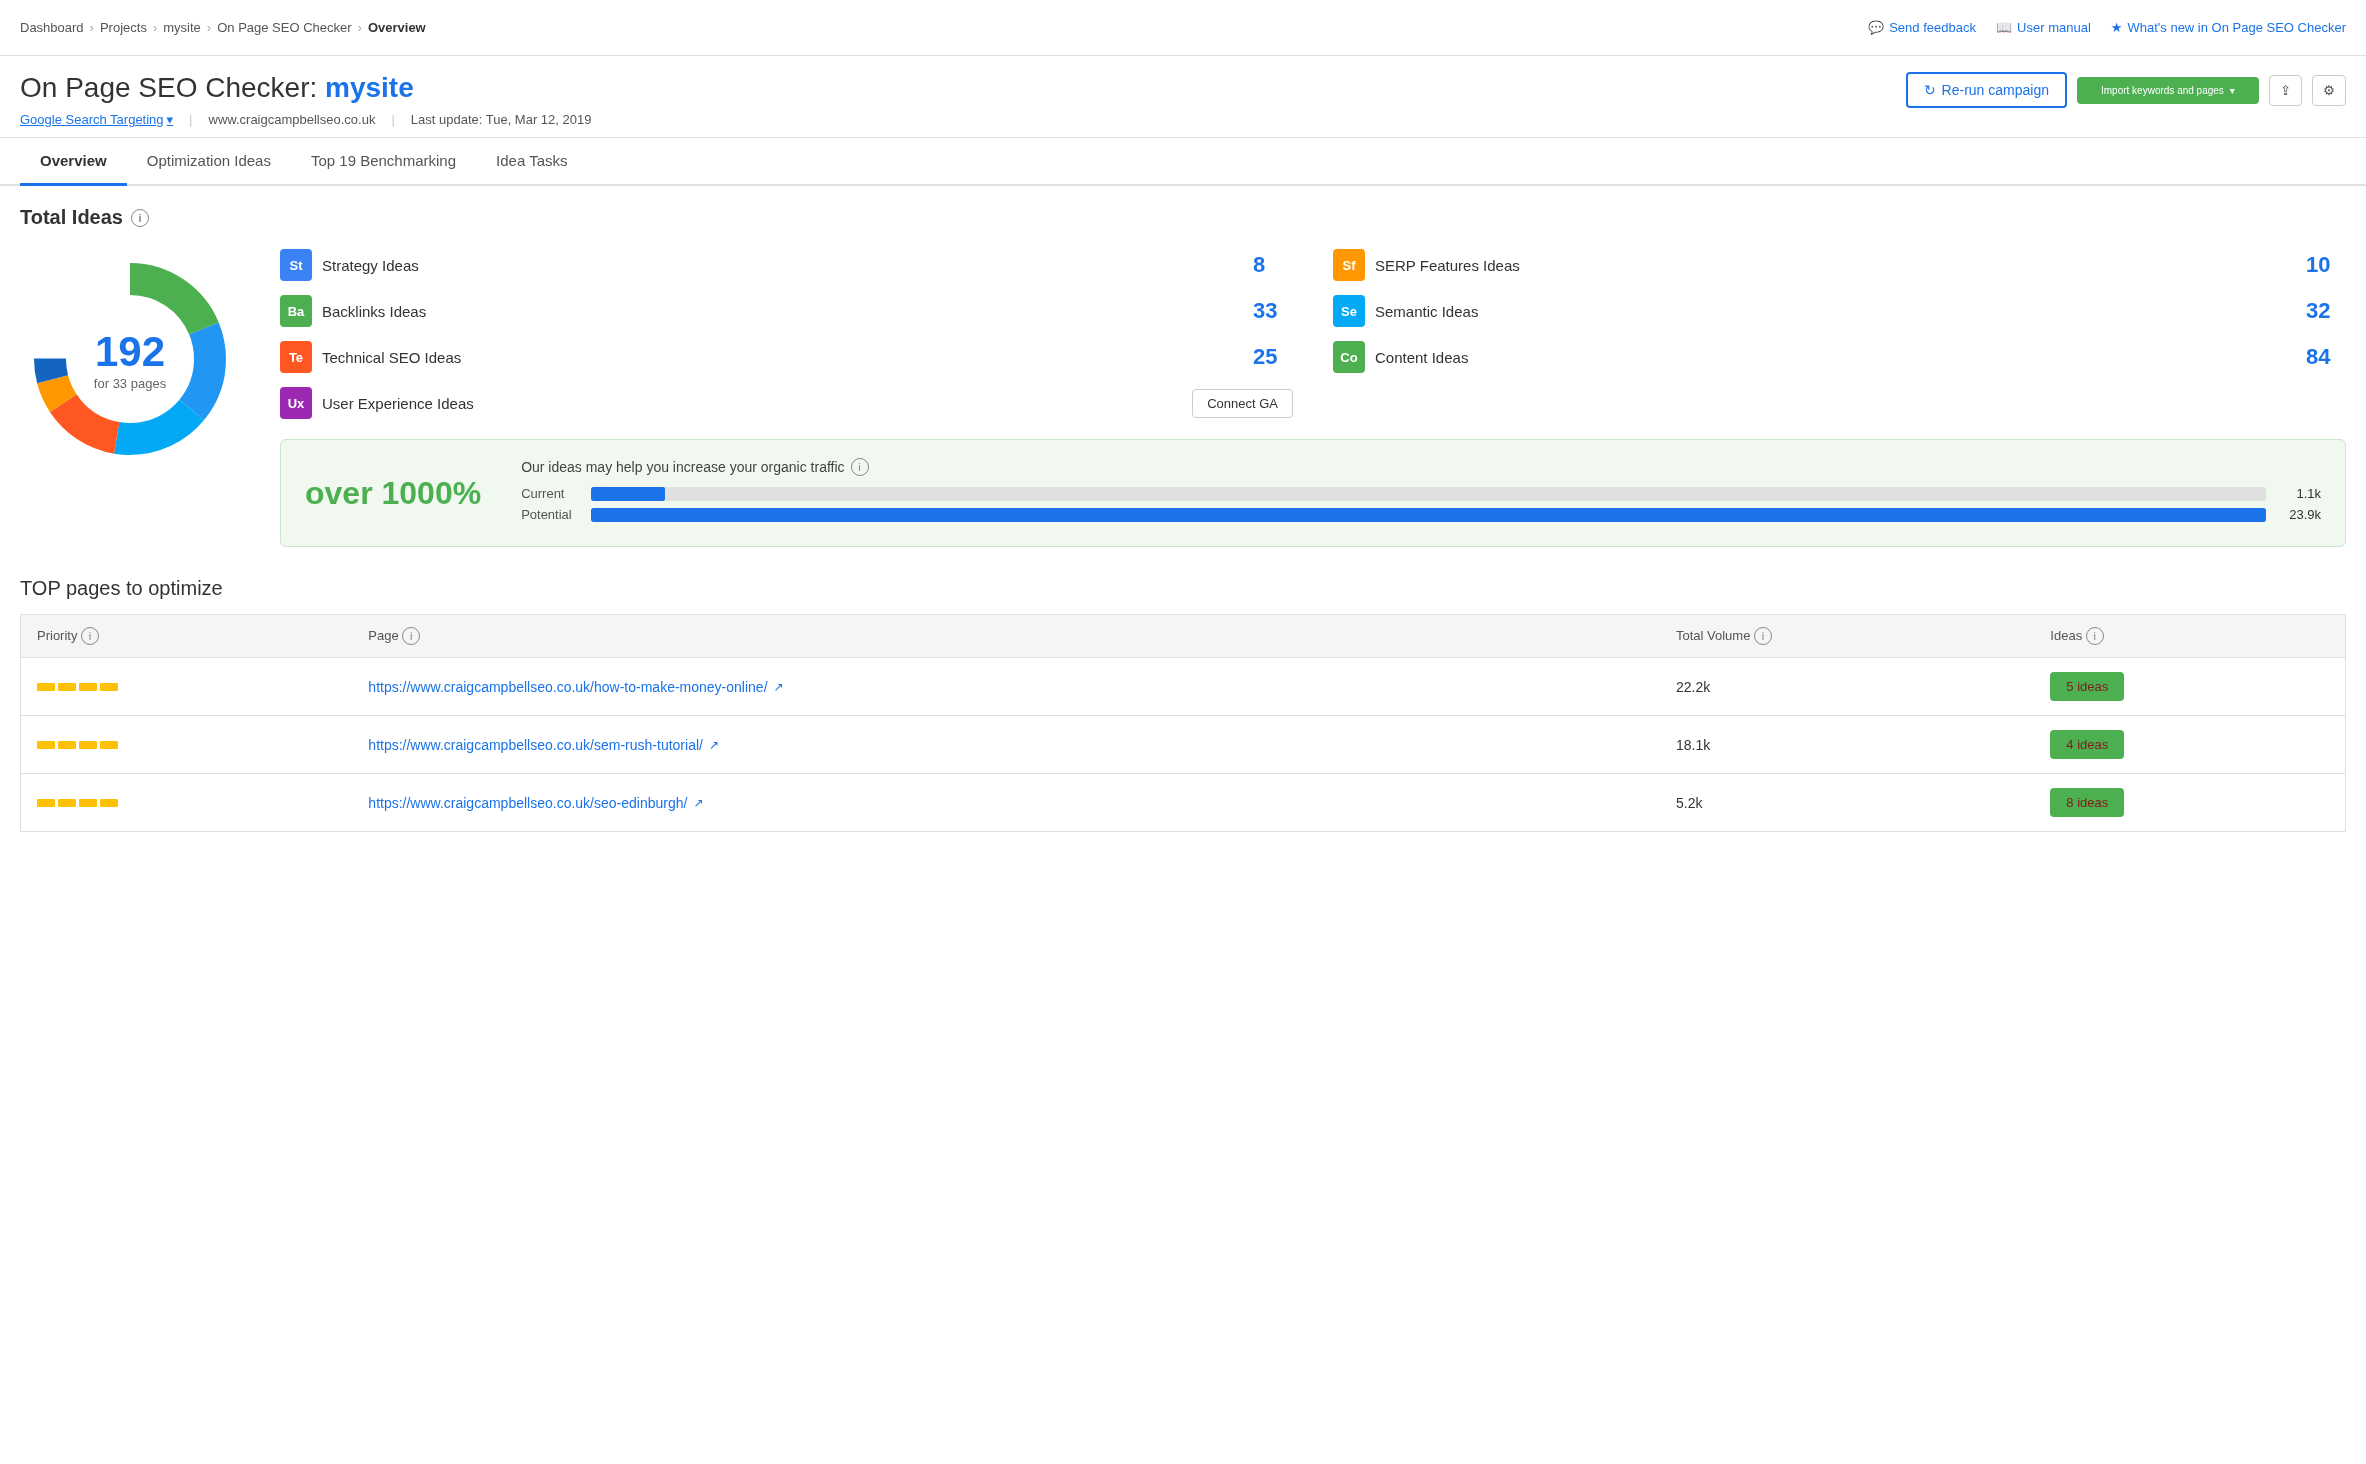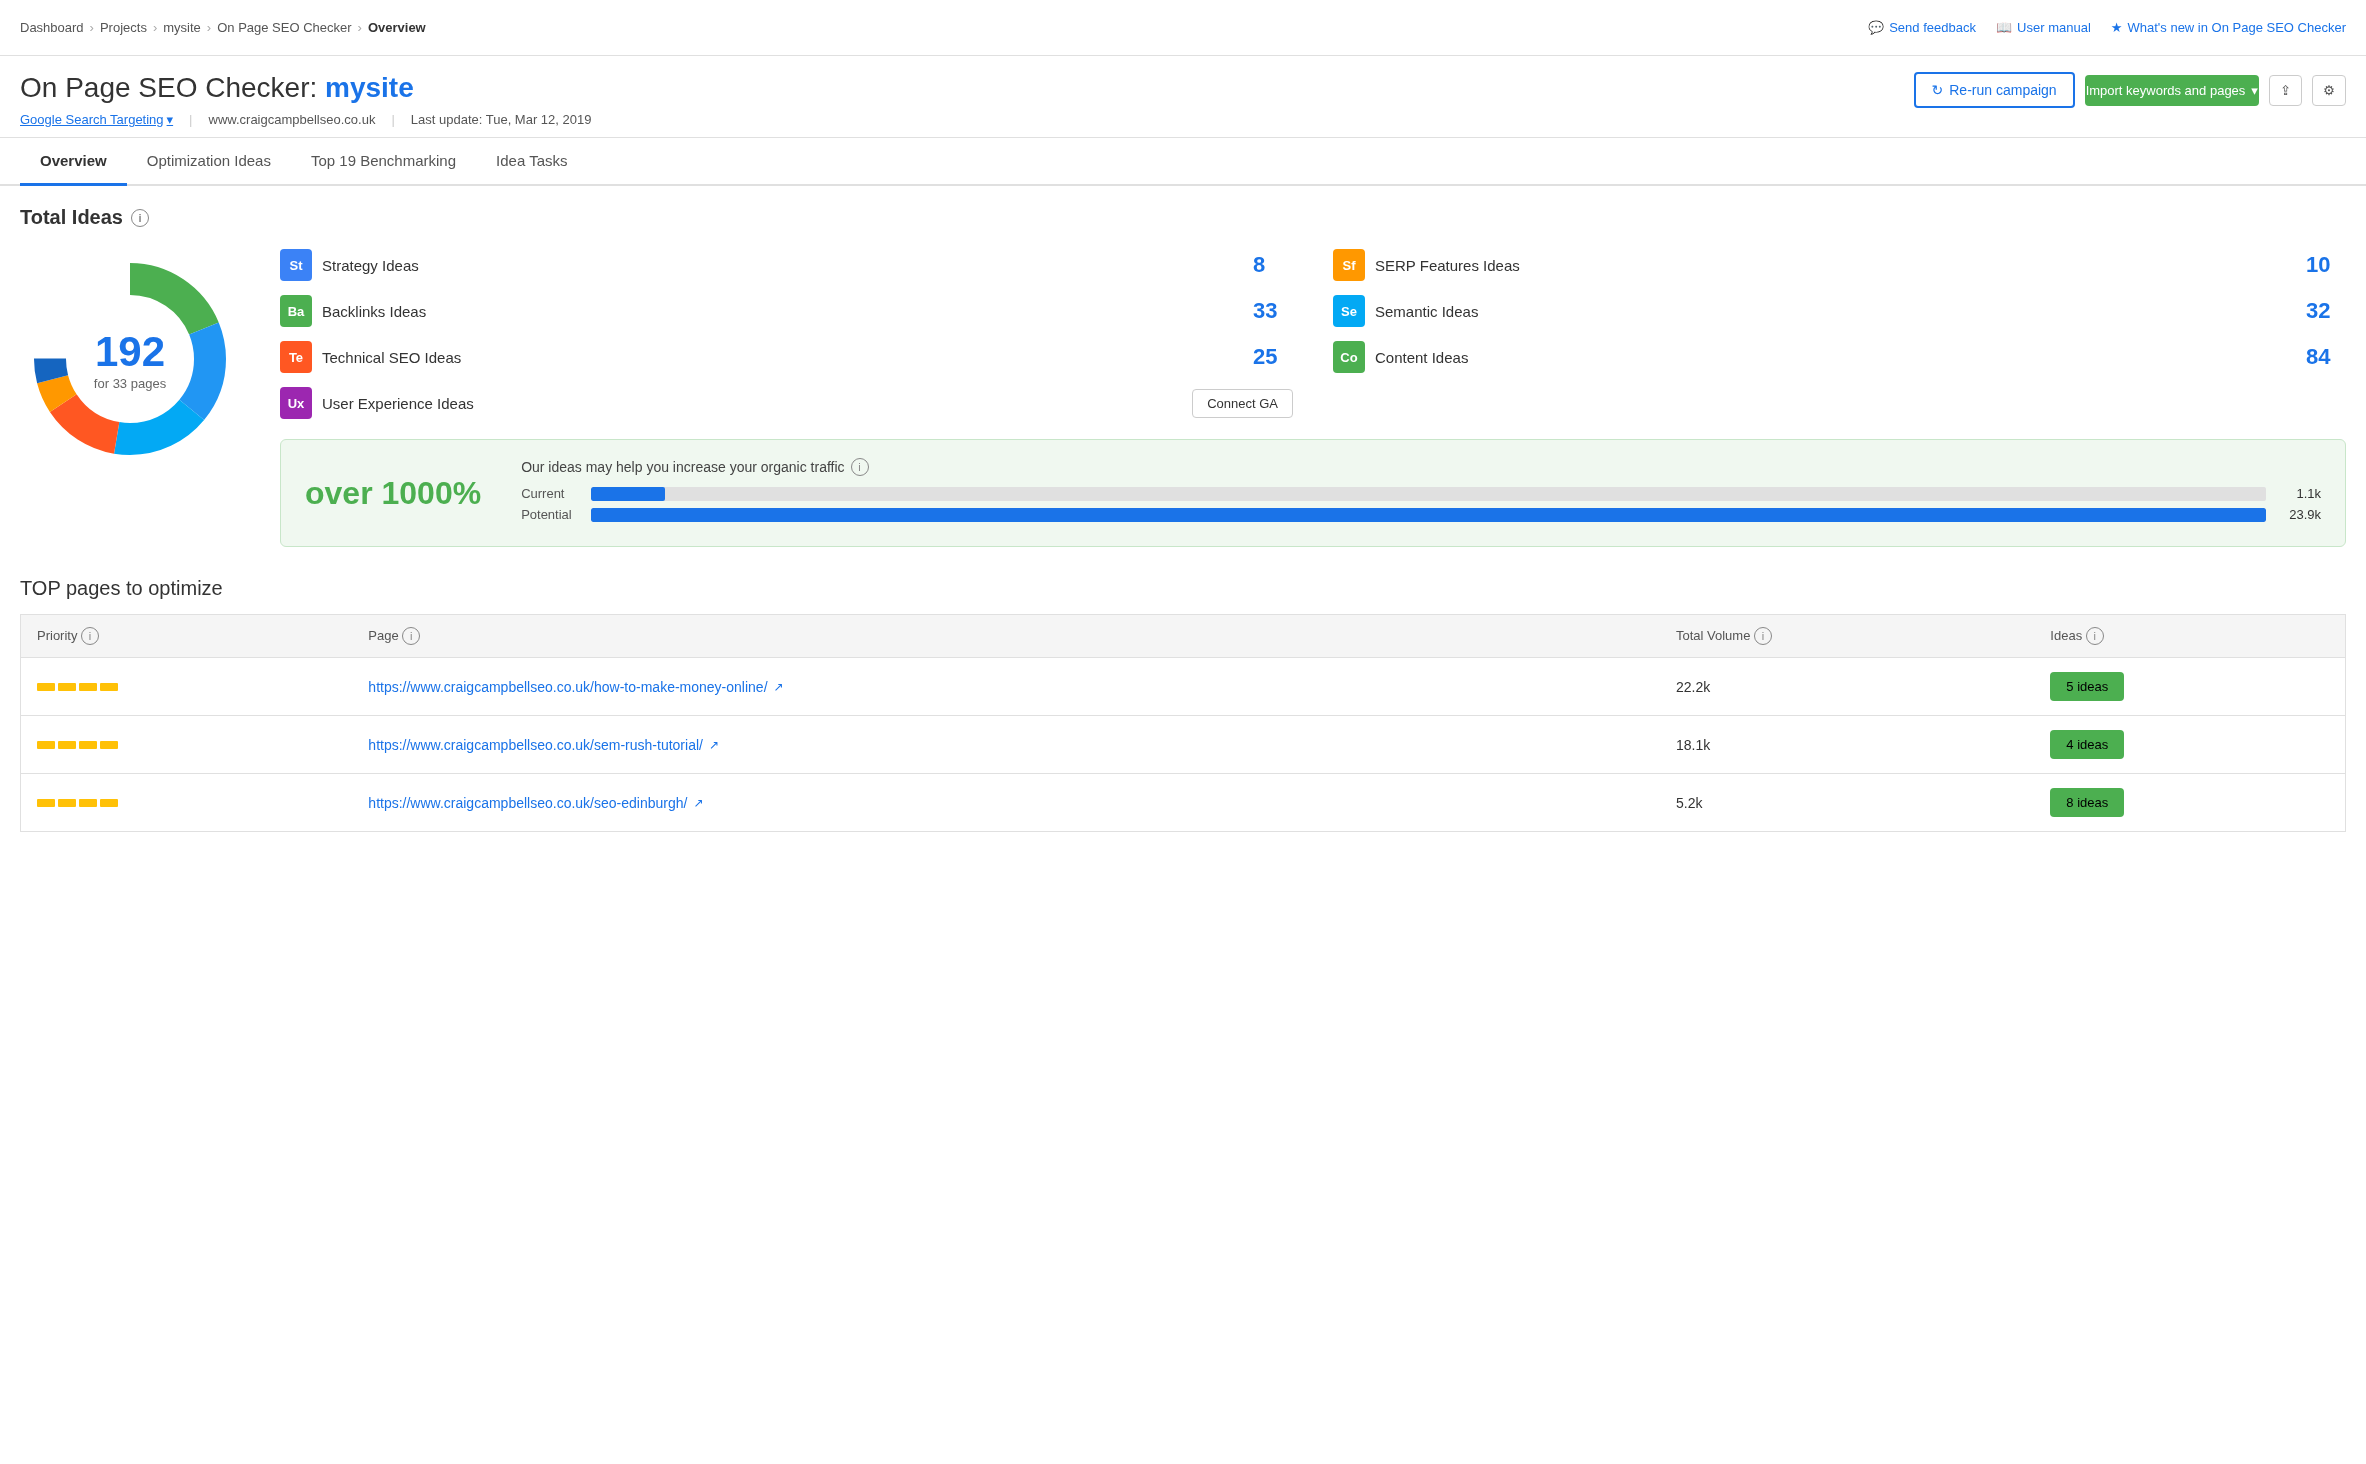--- a/index.html
+++ b/index.html
@@ -88,24 +88,24 @@
       cursor: pointer;
       font-size: 14px;
       display: flex;
       align-items: center;
       gap: 6px;
     }
     .btn-import {
       background: #4CAF50;
       border: none;
       color: #fff;
-      padding: 8px 1px;
+      padding: 8px 24px;
       border-radius: 4px;
       cursor: pointer;
-      font-size: 13px;
+      font-size: 10px;
       display: flex;
       align-items: center;
       gap: 6px;
     }
     .btn-icon {
       background: #fff;
       border: 1px solid #ccc;
       color: #555;
       padding: 7px 10px;
       border-radius: 4px;
@@ -344,21 +344,21 @@
       align-items: center;
       gap: 6px;
     }
     .external-icon {
       color: #1a73e8;
       font-size: 12px;
     }
     .btn-ideas {
       background: #4CAF50;
       border: none;
-      color: #000000;
+      color: #7f1d1d;
       padding: 7px 16px;
       border-radius: 4px;
       cursor: pointer;
       font-size: 13px;
       white-space: nowrap;
     }
     .volume-cell {
       color: #333;
     }
   </style>

